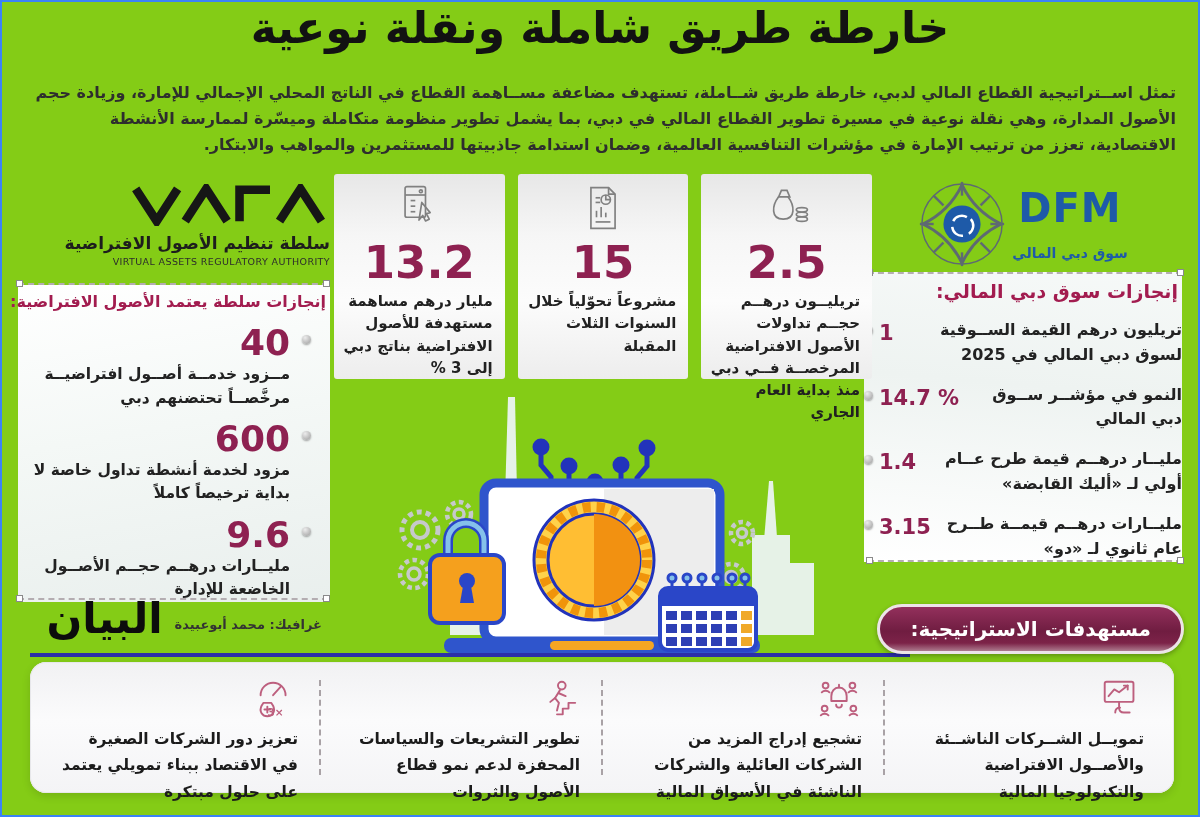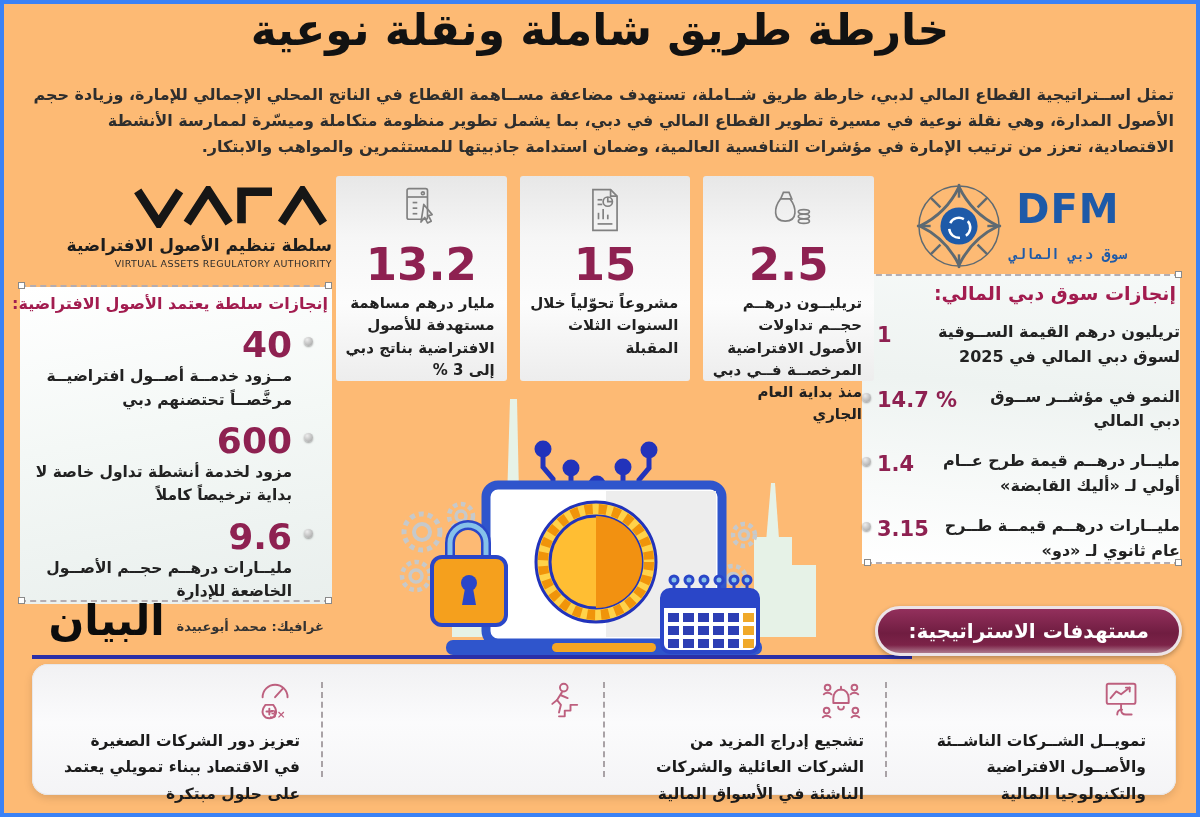--- a/index.html
+++ b/index.html
@@ -1,17 +1,17 @@
 <!DOCTYPE html>
 <html lang="ar" dir="rtl"><head>
 <meta charset="utf-8">
 <style>
   html,body{margin:0;padding:0;background:#e9e9e9;font-family:"DejaVu Sans","Liberation Sans",sans-serif;}
-  .page{position:relative;width:1200px;height:817px;margin:0 auto;background:#fdba74;
-        border:4px solid #3b82f6;box-sizing:border-box;overflow:hidden;direction:rtl;}
+  .page{position:relative;width:1200px;height:817px;margin:0 auto;background:#84cc16;
+        border:2px solid #3b82f6;box-sizing:border-box;overflow:hidden;direction:rtl;}
   
   .title{position:absolute;top:0px;left:0;right:0;text-align:center;
          font-size:44px;font-weight:900;color:#121212;letter-spacing:-1px;}
   .intro{position:absolute;top:78px;right:22px;left:22px;text-align:right;
          font-size:16px;font-weight:bold;color:#2e2e2e;line-height:1.62;}
   .dash{position:absolute;border-top:2px dashed #b4adb1;height:0;}
   .dash::before,.dash::after{content:"";position:absolute;top:-5px;width:5px;height:5px;
         background:#fff;border:1px solid #8a8a8a;}
   .dash::before{right:-2px;} .dash::after{left:-2px;}
   .bullet{width:9px;height:9px;border-radius:50%;flex:none;
@@ -30,21 +30,21 @@
   .vara-num{display:block;font-size:36px;font-weight:bold;color:#8e2151;line-height:1.12;}
   .vara-label{display:block;font-size:15.5px;font-weight:bold;color:#222;line-height:1.5;}
   .vara-stat .bullet{position:absolute;right:7px;top:12px;}
   
   .dfm-col{position:absolute;right:16px;top:178px;width:318px;}
   .dfm-panel{position:absolute;right:16px;top:270px;width:318px;height:290px;
         background:linear-gradient(185deg,#f6f9f8 0%,#eef3f1 40%,#ffffff 100%);}
   .dfm-logo{display:flex;direction:rtl;justify-content:center;align-items:center;gap:6px;}
   .dfm-text{text-align:center;}
   .dfm-abbr{font-size:40px;font-weight:900;color:#1e5aa8;letter-spacing:1px;line-height:1;direction:ltr;}
-  .dfm-arabic{font-size:14px;font-weight:bold;color:#1e5aa8;margin-top:17px;font-family:Liberation Mono, monospace;}
+  .dfm-arabic{font-size:14px;font-weight:bold;color:#1e5aa8;margin-top:17px;}
   .dfm-heading{position:absolute;right:16px;top:278px;width:314px;font-size:19px;text-align:right;padding-right:4px;}
   .dfm-stats{position:absolute;right:16px;top:316px;width:318px;}
   .dfm-stat{display:flex;direction:ltr;align-items:flex-start;margin-bottom:15px;gap:6px;}
   .dfm-stat .bullet{margin-top:8px;}
   .dfm-num{font-size:21px;font-weight:bold;color:#8e2151;white-space:nowrap;line-height:1.45;direction:ltr;}
   .dfm-label{flex:1;direction:rtl;text-align:right;font-size:16px;font-weight:bold;color:#222;line-height:1.55;}
   
   .cards{position:absolute;left:332px;top:172px;width:538px;display:flex;gap:13px;direction:ltr;}
   .card{flex:1;height:205px;border-radius:3px;box-sizing:border-box;padding-top:8px;text-align:center;
         background:linear-gradient(180deg,#e7e7e7 0%,#f6f6f6 30%,#fcfcfc 62%,#ededed 100%);}
@@ -380,20 +380,21 @@
         <svg width="46" height="46" viewBox="0 0 48 48">
           <g fill="none" stroke="#bd5f7e" stroke-width="2" stroke-linejoin="round" stroke-linecap="round">
             <circle cx="29" cy="10" r="4"></circle>
             <path d="M27,15 l-5,8 l4,5 l-2,8"></path>
             <path d="M26,18 l7,3"></path>
             <path d="M22,23 l-5,4"></path>
             <polyline points="24,40 30,40 30,34 36,34 36,28 43,28"></polyline>
           </g>
         </svg>
       </div>
+      <div class="strategy-label">تطوير التشريعات والسياسات المحفزة لدعم نمو قطاع الأصول والثروات</div>
     </div>
 
     <div class="strategy-item">
       <div class="strategy-icon">
         <svg width="46" height="46" viewBox="0 0 48 48">
           <g fill="none" stroke="#bd5f7e" stroke-width="2" stroke-linejoin="round" stroke-linecap="round">
             <path d="M9,20 a13,13 0 0 1 26,0"></path>
             <line x1="22" y1="20" x2="30" y2="11"></line>
             <path d="M12,28 h8 l2,3 c3,6 -1,11 -6,11 s-9,-5 -6,-11 z"></path>
             <line x1="16" y1="32" x2="16" y2="38"></line>

